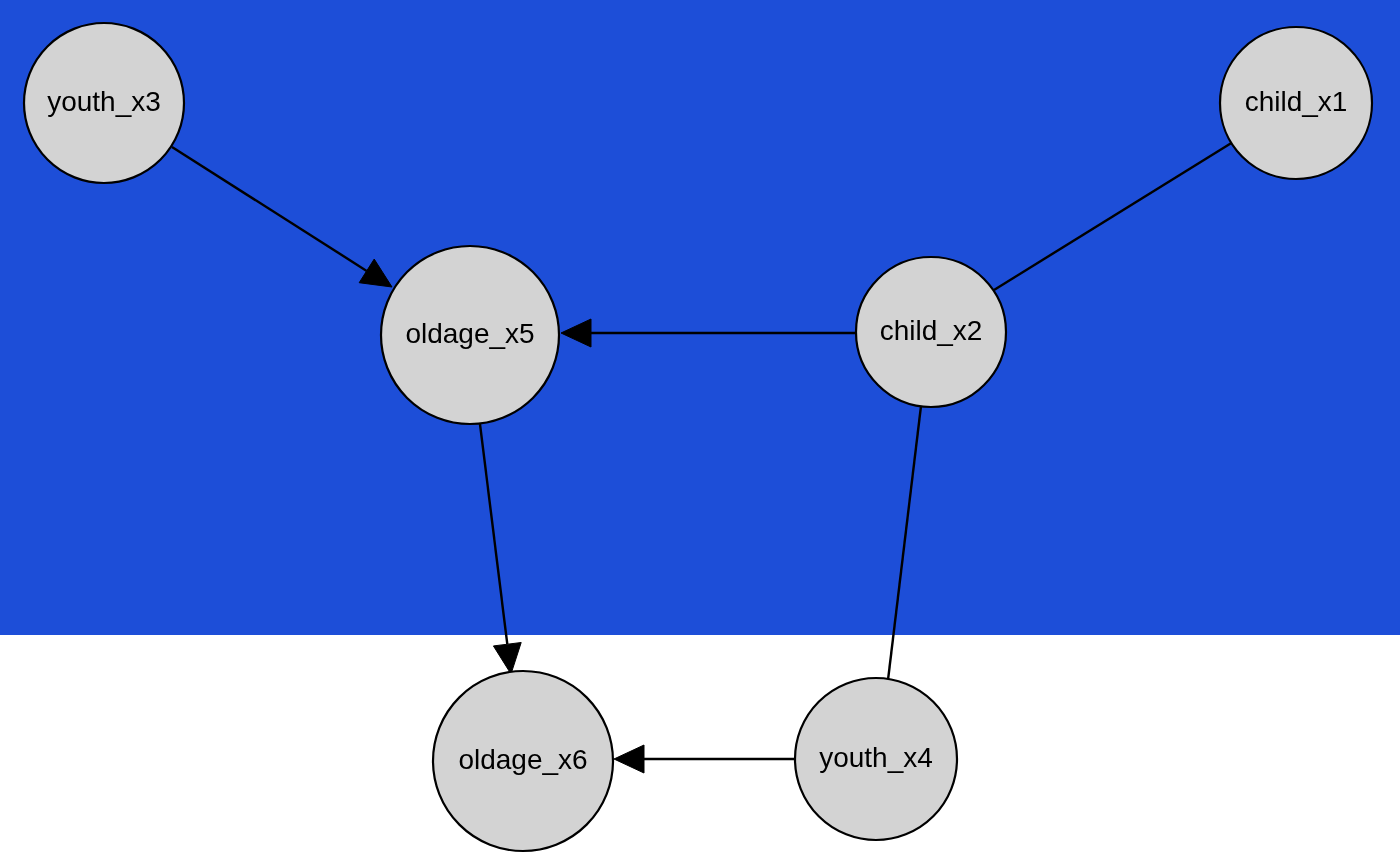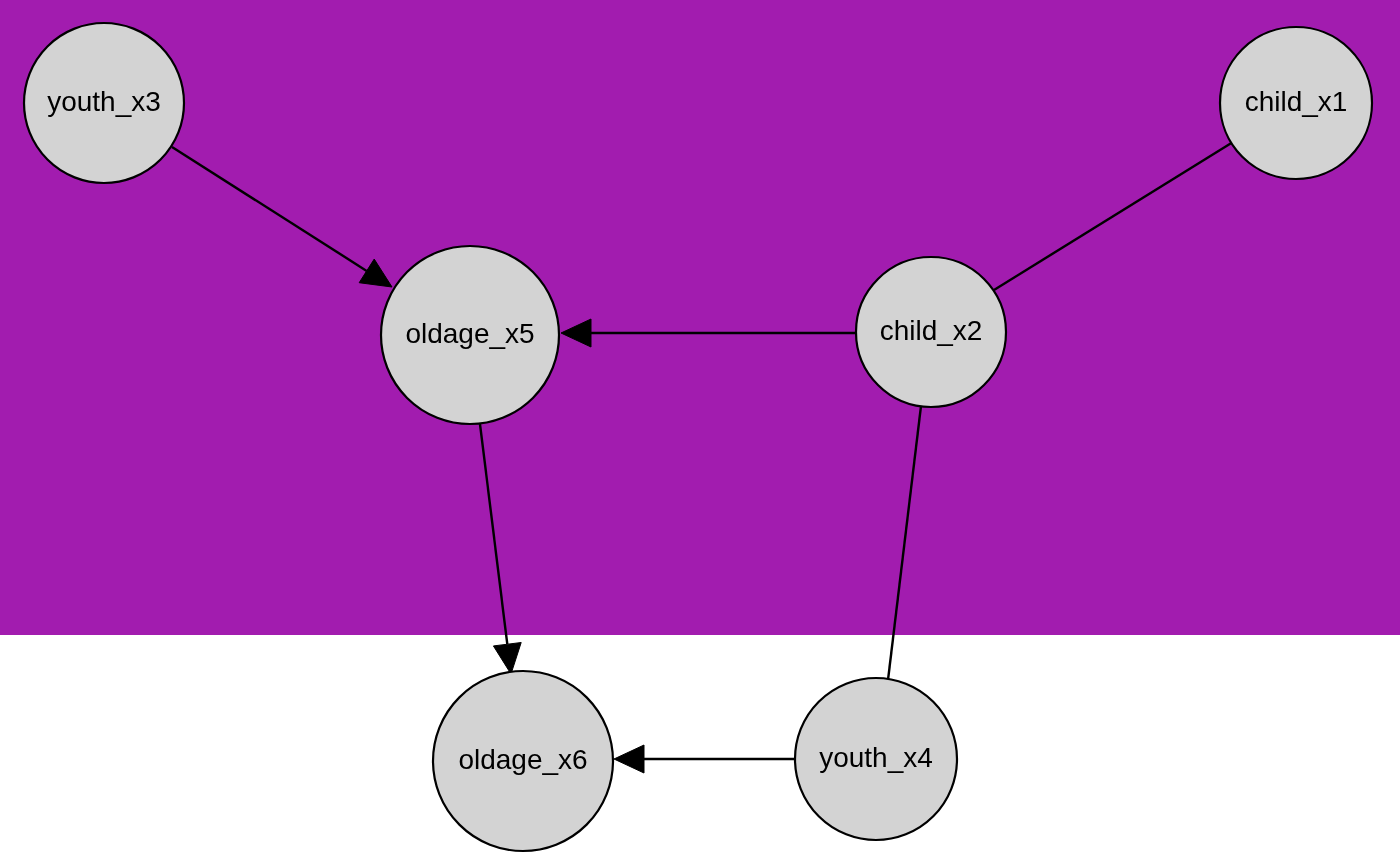--- a/index.html
+++ b/index.html
@@ -10,21 +10,21 @@
   body {
     width: 1400px;
     height: 865px;
     font-family: "Liberation Sans", sans-serif;
     overflow: hidden;
   }
   #graph-canvas {
     position: relative;
     width: 1400px;
     height: 635px;
-    background: #a21caf;
+    background: #1d4ed8;
   }
   #graph-svg {
     position: absolute;
     top: 0;
     left: 0;
     width: 1400px;
     height: 865px;
   }
   .node-circle {
     stroke: #000000;

